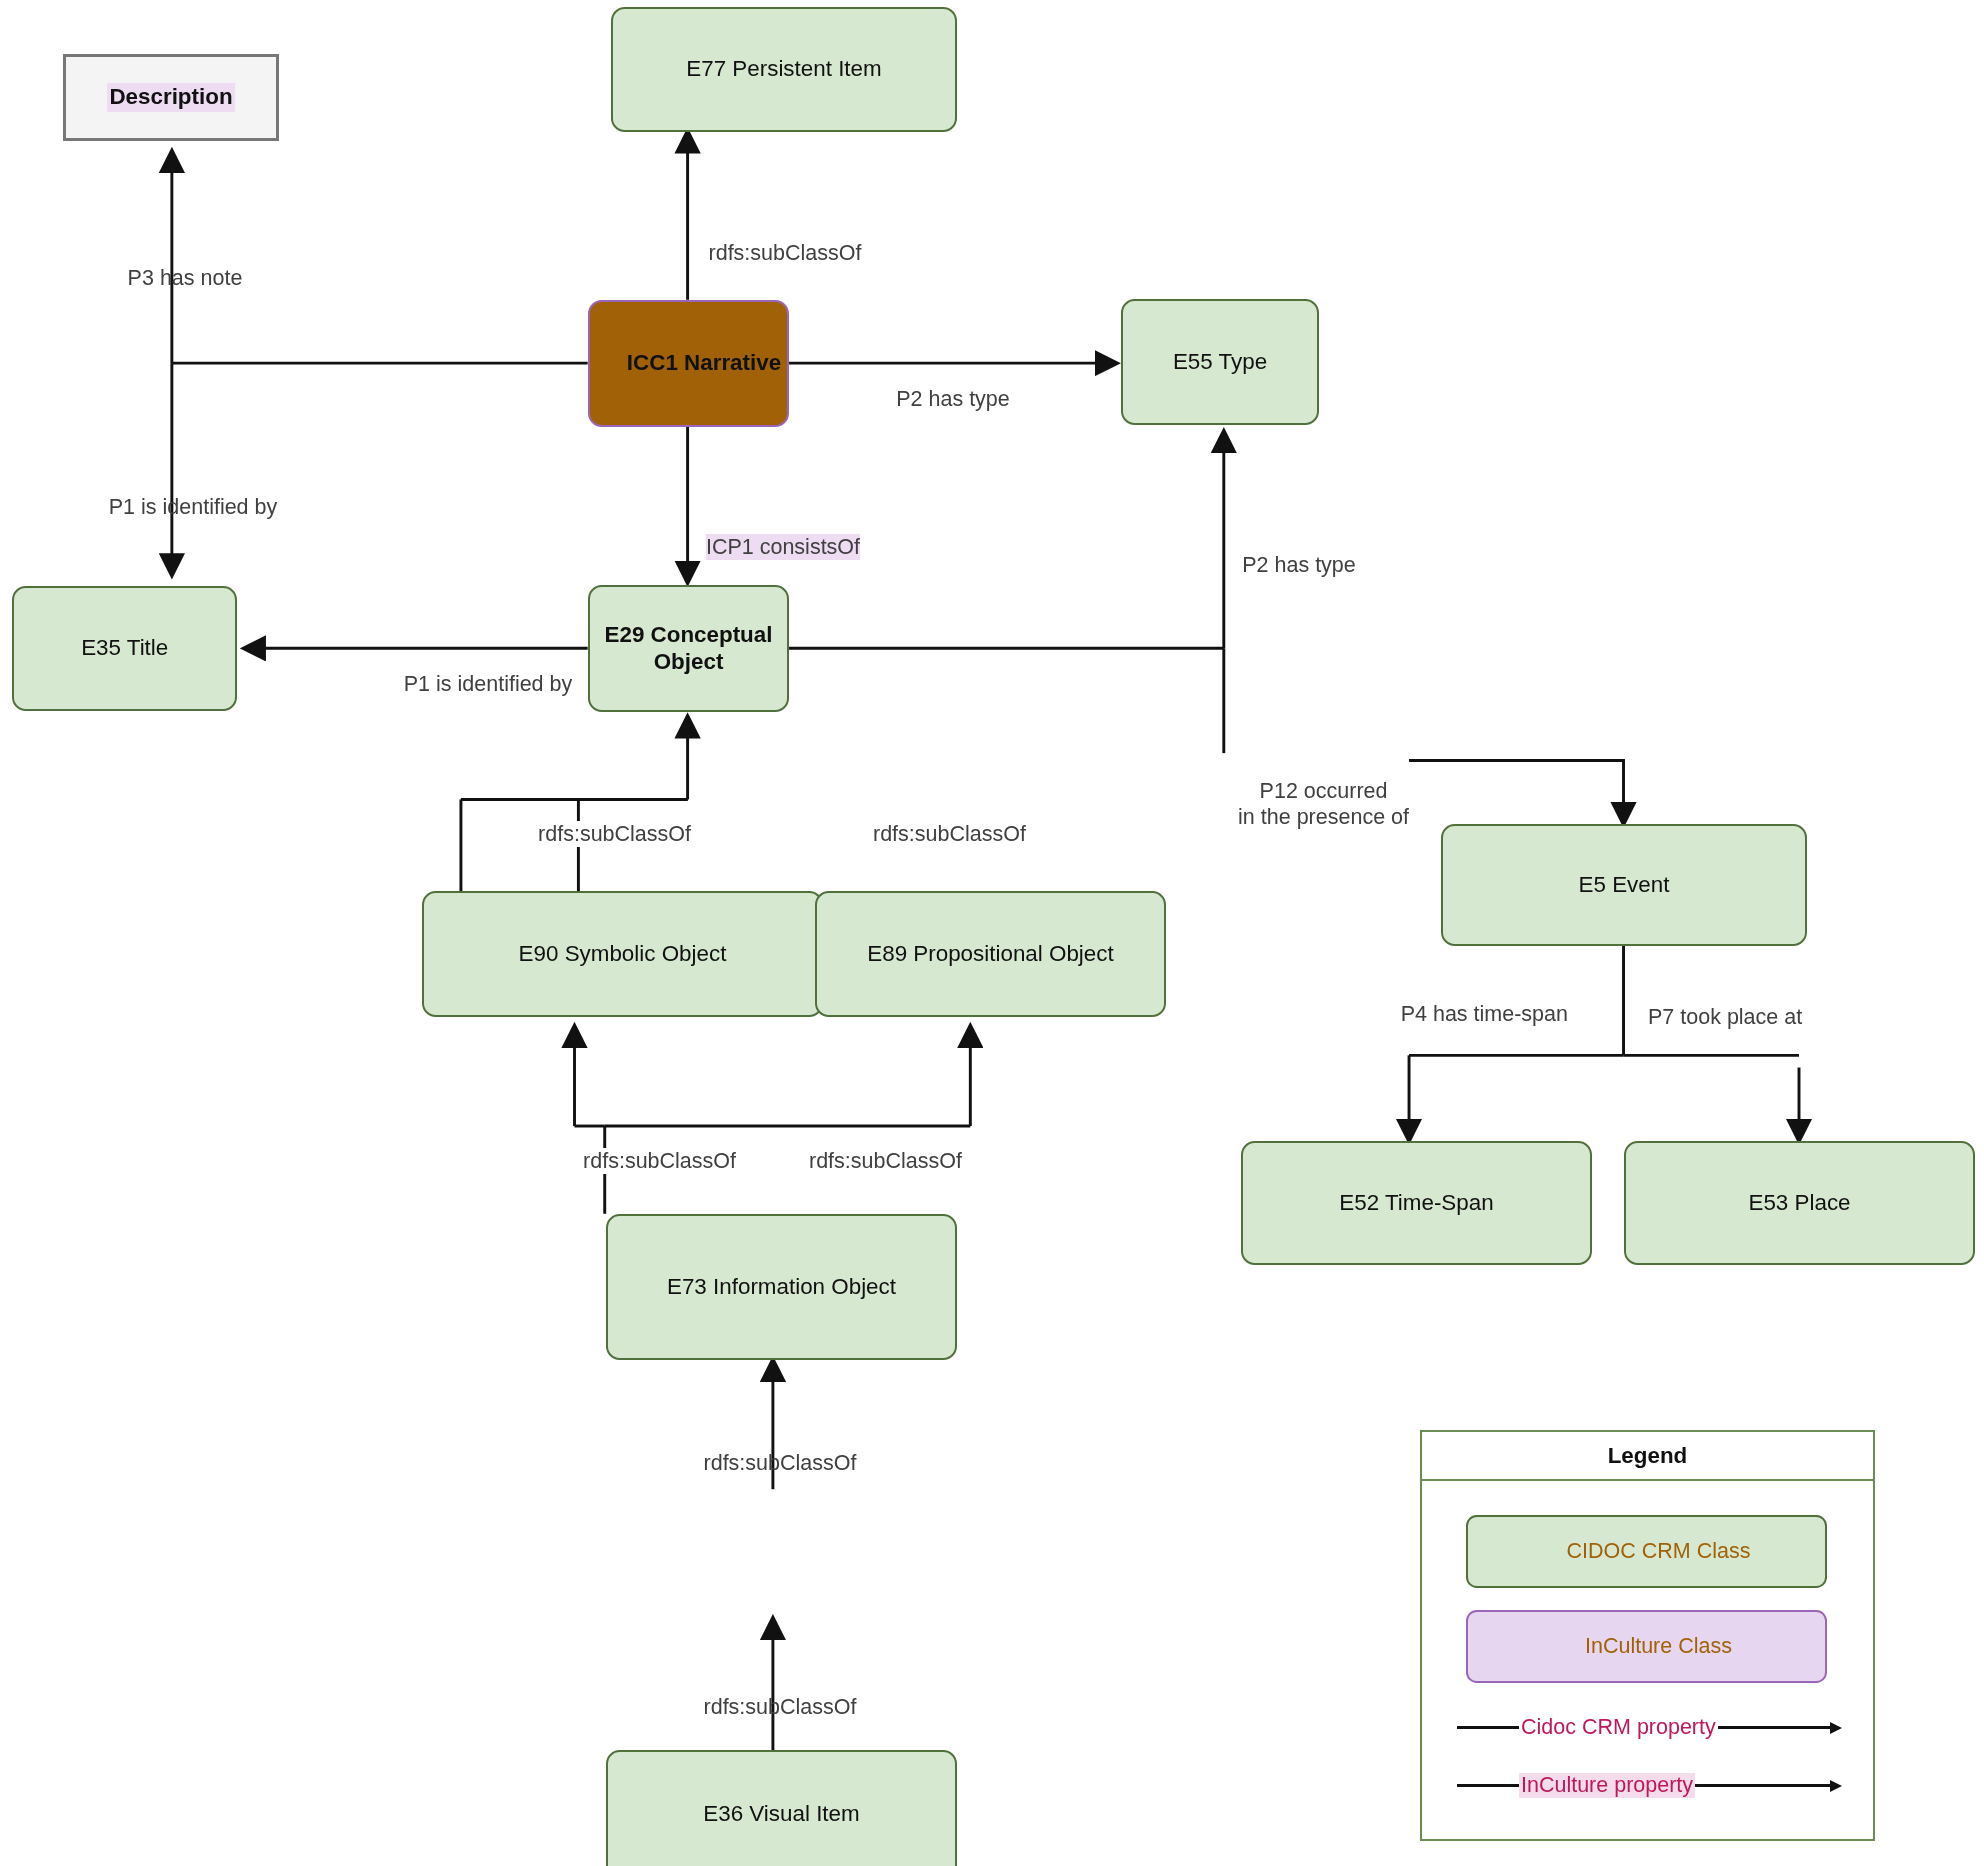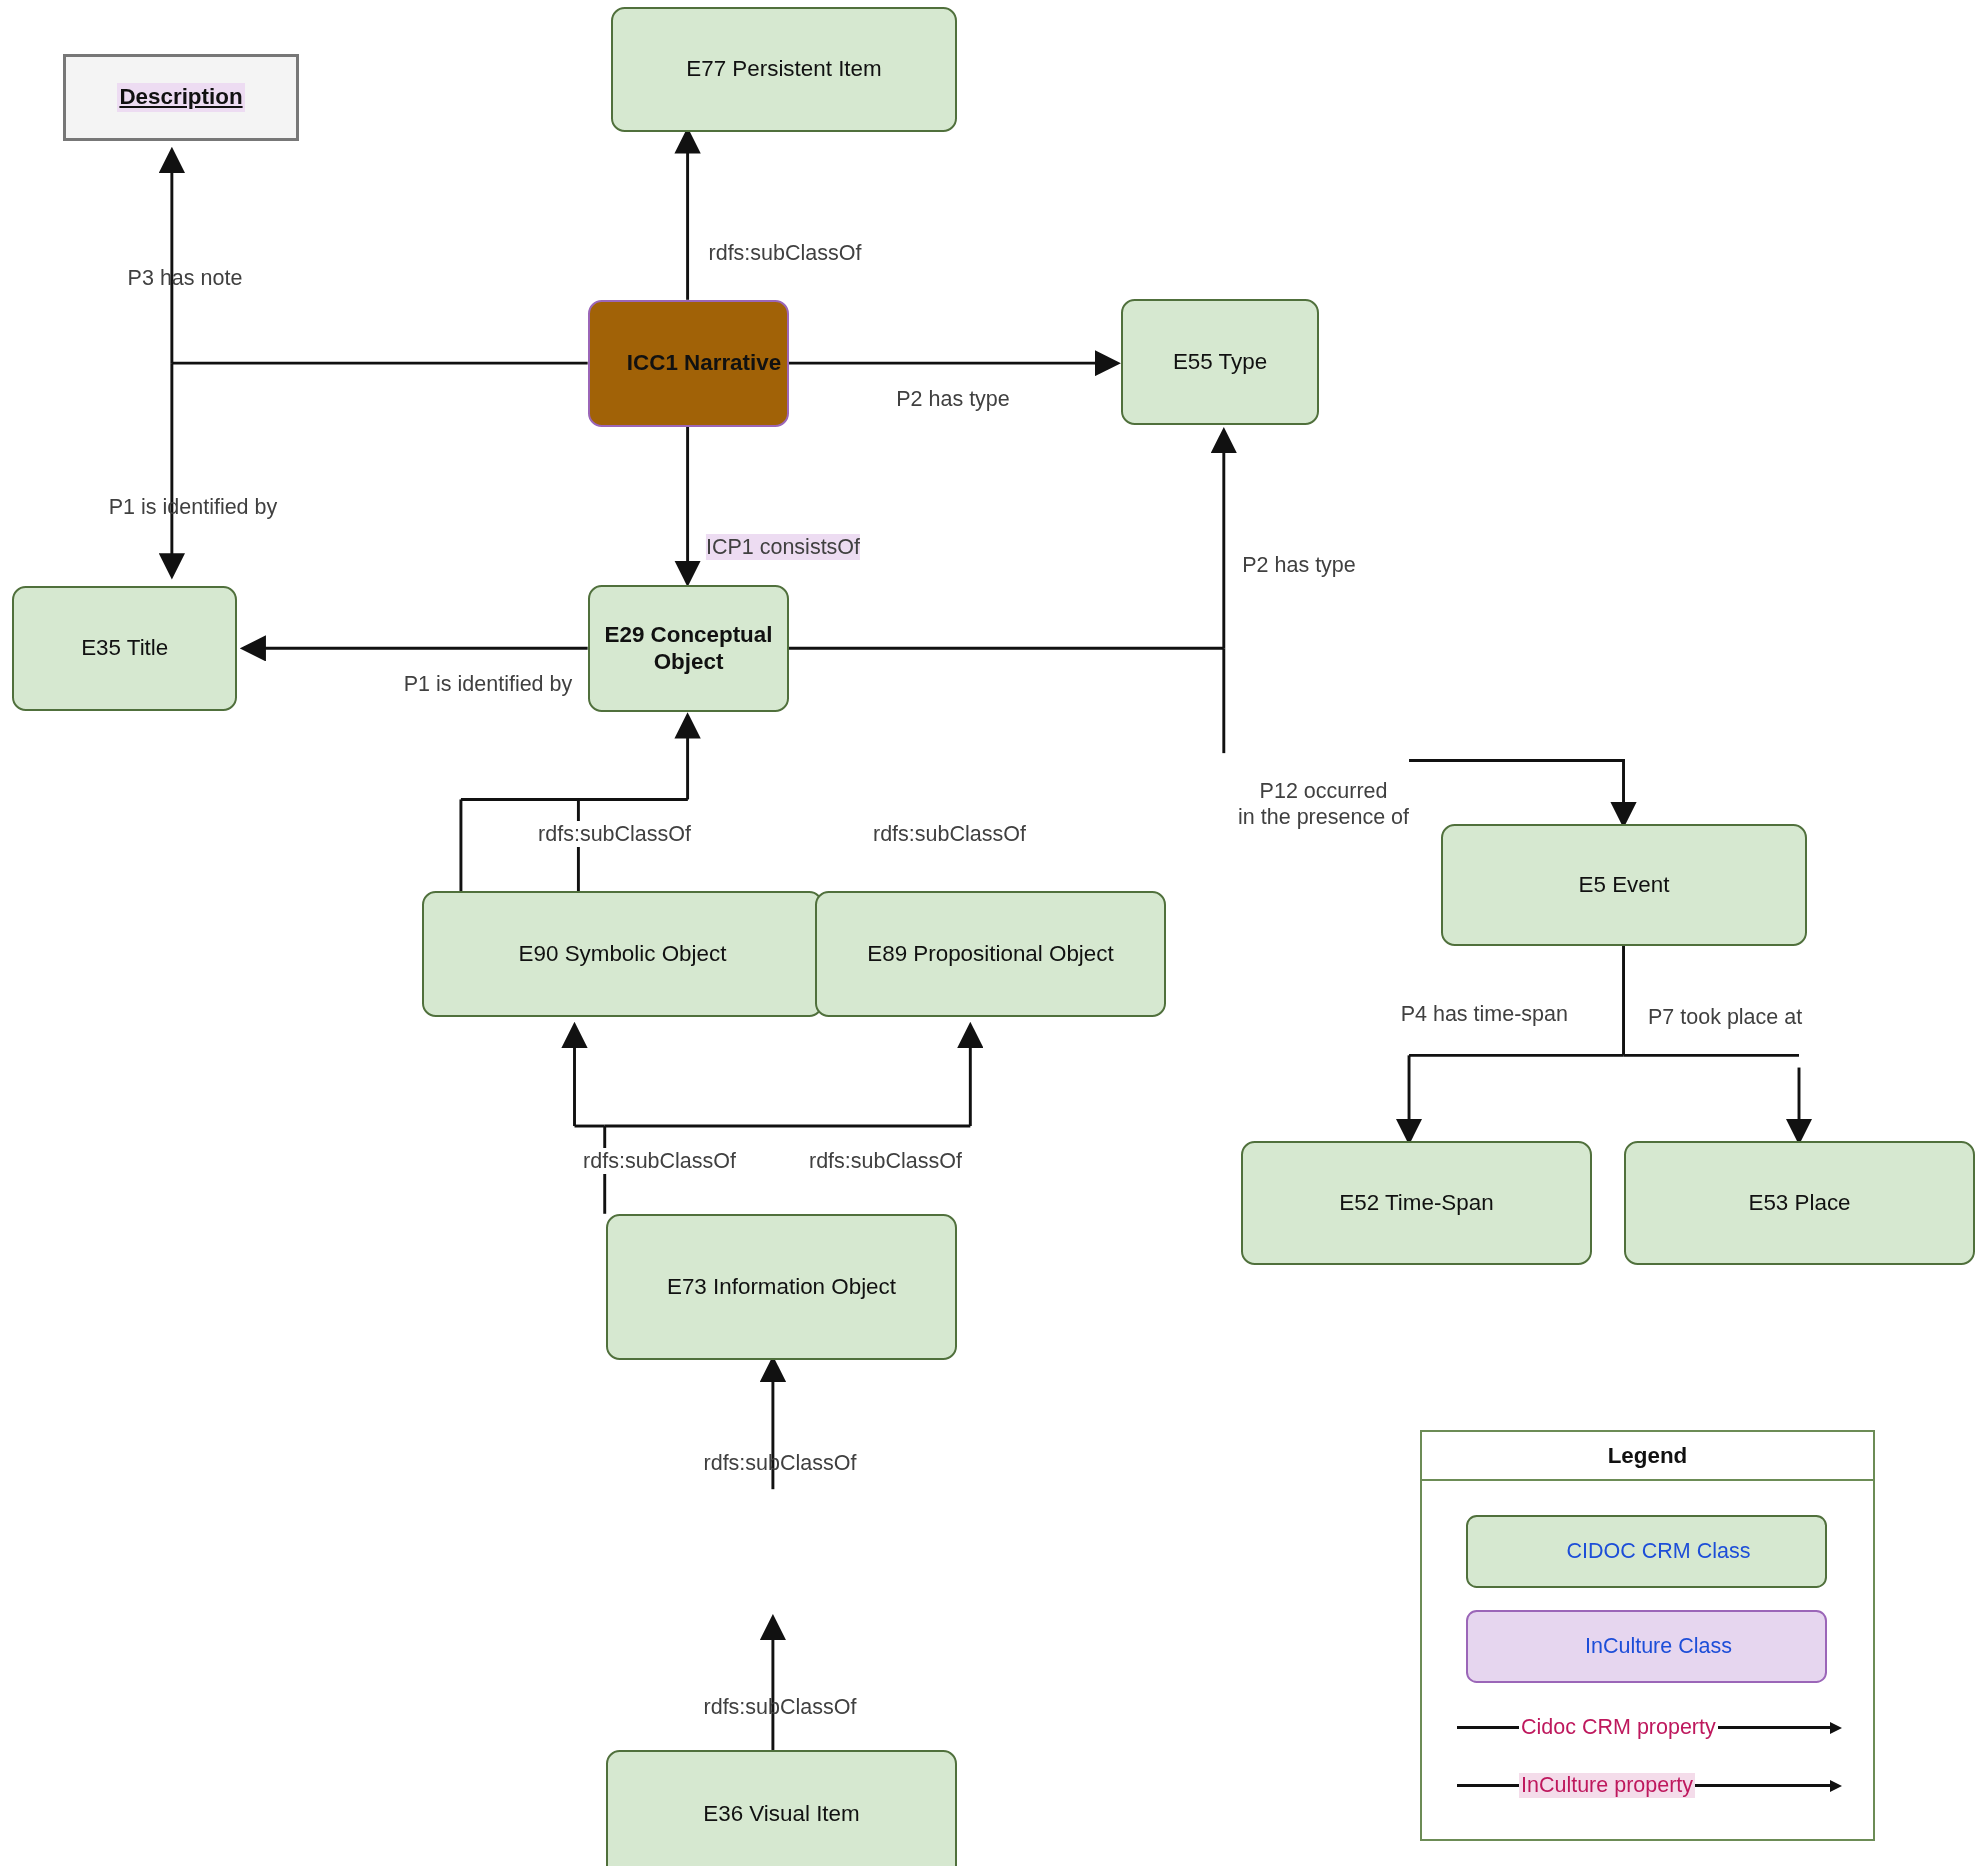--- a/index.html
+++ b/index.html
@@ -23,21 +23,21 @@
   .edge-label.hl{background:#eddcf2;}
   .center-x{transform:translateX(-50%);}
   .right-x{transform:translateX(-100%);}
 
   
   #legend{position:absolute;box-sizing:border-box;border:2.9px solid #6c8c56;background:#fff;}
   #legend-title{position:absolute;left:0;right:0;top:0;height:47px;
                 display:flex;align-items:center;justify-content:center;
                 font-size:22.4px;font-weight:bold;border-bottom:2.9px solid #6c8c56;color:#111;}
   .lg-swatch{position:absolute;box-sizing:border-box;display:flex;align-items:center;
-             justify-content:center;border-radius:10.7px;font-size:21.5px;color:#1d4ed8;padding-left:24px;}
+             justify-content:center;border-radius:10.7px;font-size:21.5px;color:#a16207;padding-left:24px;}
   .lg-row{position:absolute;display:flex;align-items:center;font-size:21.5px;color:#be185d;white-space:nowrap;}
   .lg-line{display:block;height:2.4px;background:#111;}
   .lg-arrowhead{width:0;height:0;border-top:6.8px solid transparent;border-bottom:6.8px solid transparent;
                 border-left:12.7px solid #111;display:block;}
   .lg-text{padding:0 2px;}
   .lg-text.hl{background:#f4dcea;}
 </style>
 </head>
 <body>
 
@@ -86,21 +86,21 @@
       <path d="M 1585 3590 L 1585 3320" marker-end="url(#arrow)"></path>
 
       <path d="M 3330 1940 L 3330 2165"></path>
       <path d="M 2890 2165 L 3330 2165"></path>
       <path d="M 3330 2165 L 3690 2165"></path>
       <path d="M 2890 2165 L 2890 2340" marker-end="url(#arrow)"></path>
       <path d="M 3690 2190 L 3690 2340" marker-end="url(#arrow)"></path>
     </g>
   </svg>
 
-  <div class="node desc lbl-size bold" style="left:63px;top:54px;width:236px;height:87px;text-decoration:underline;">
+  <div class="node desc lbl-size bold" style="left:63px;top:54px;width:216px;height:87px;">
     <span class="hl-wrap" style="background:#eddcf2;padding:1px 2.9px;">Description</span>
   </div>
 
   <div class="node crm lbl-size" style="left:611px;top:6.8px;width:346px;height:125px;">
     <span>E77 Persistent Item</span>
   </div>
 
   <div class="node icc lbl-size bold" style="left:588px;top:300px;width:201px;height:127px;">
     <span>ICC1 Narrative</span>
   </div>

